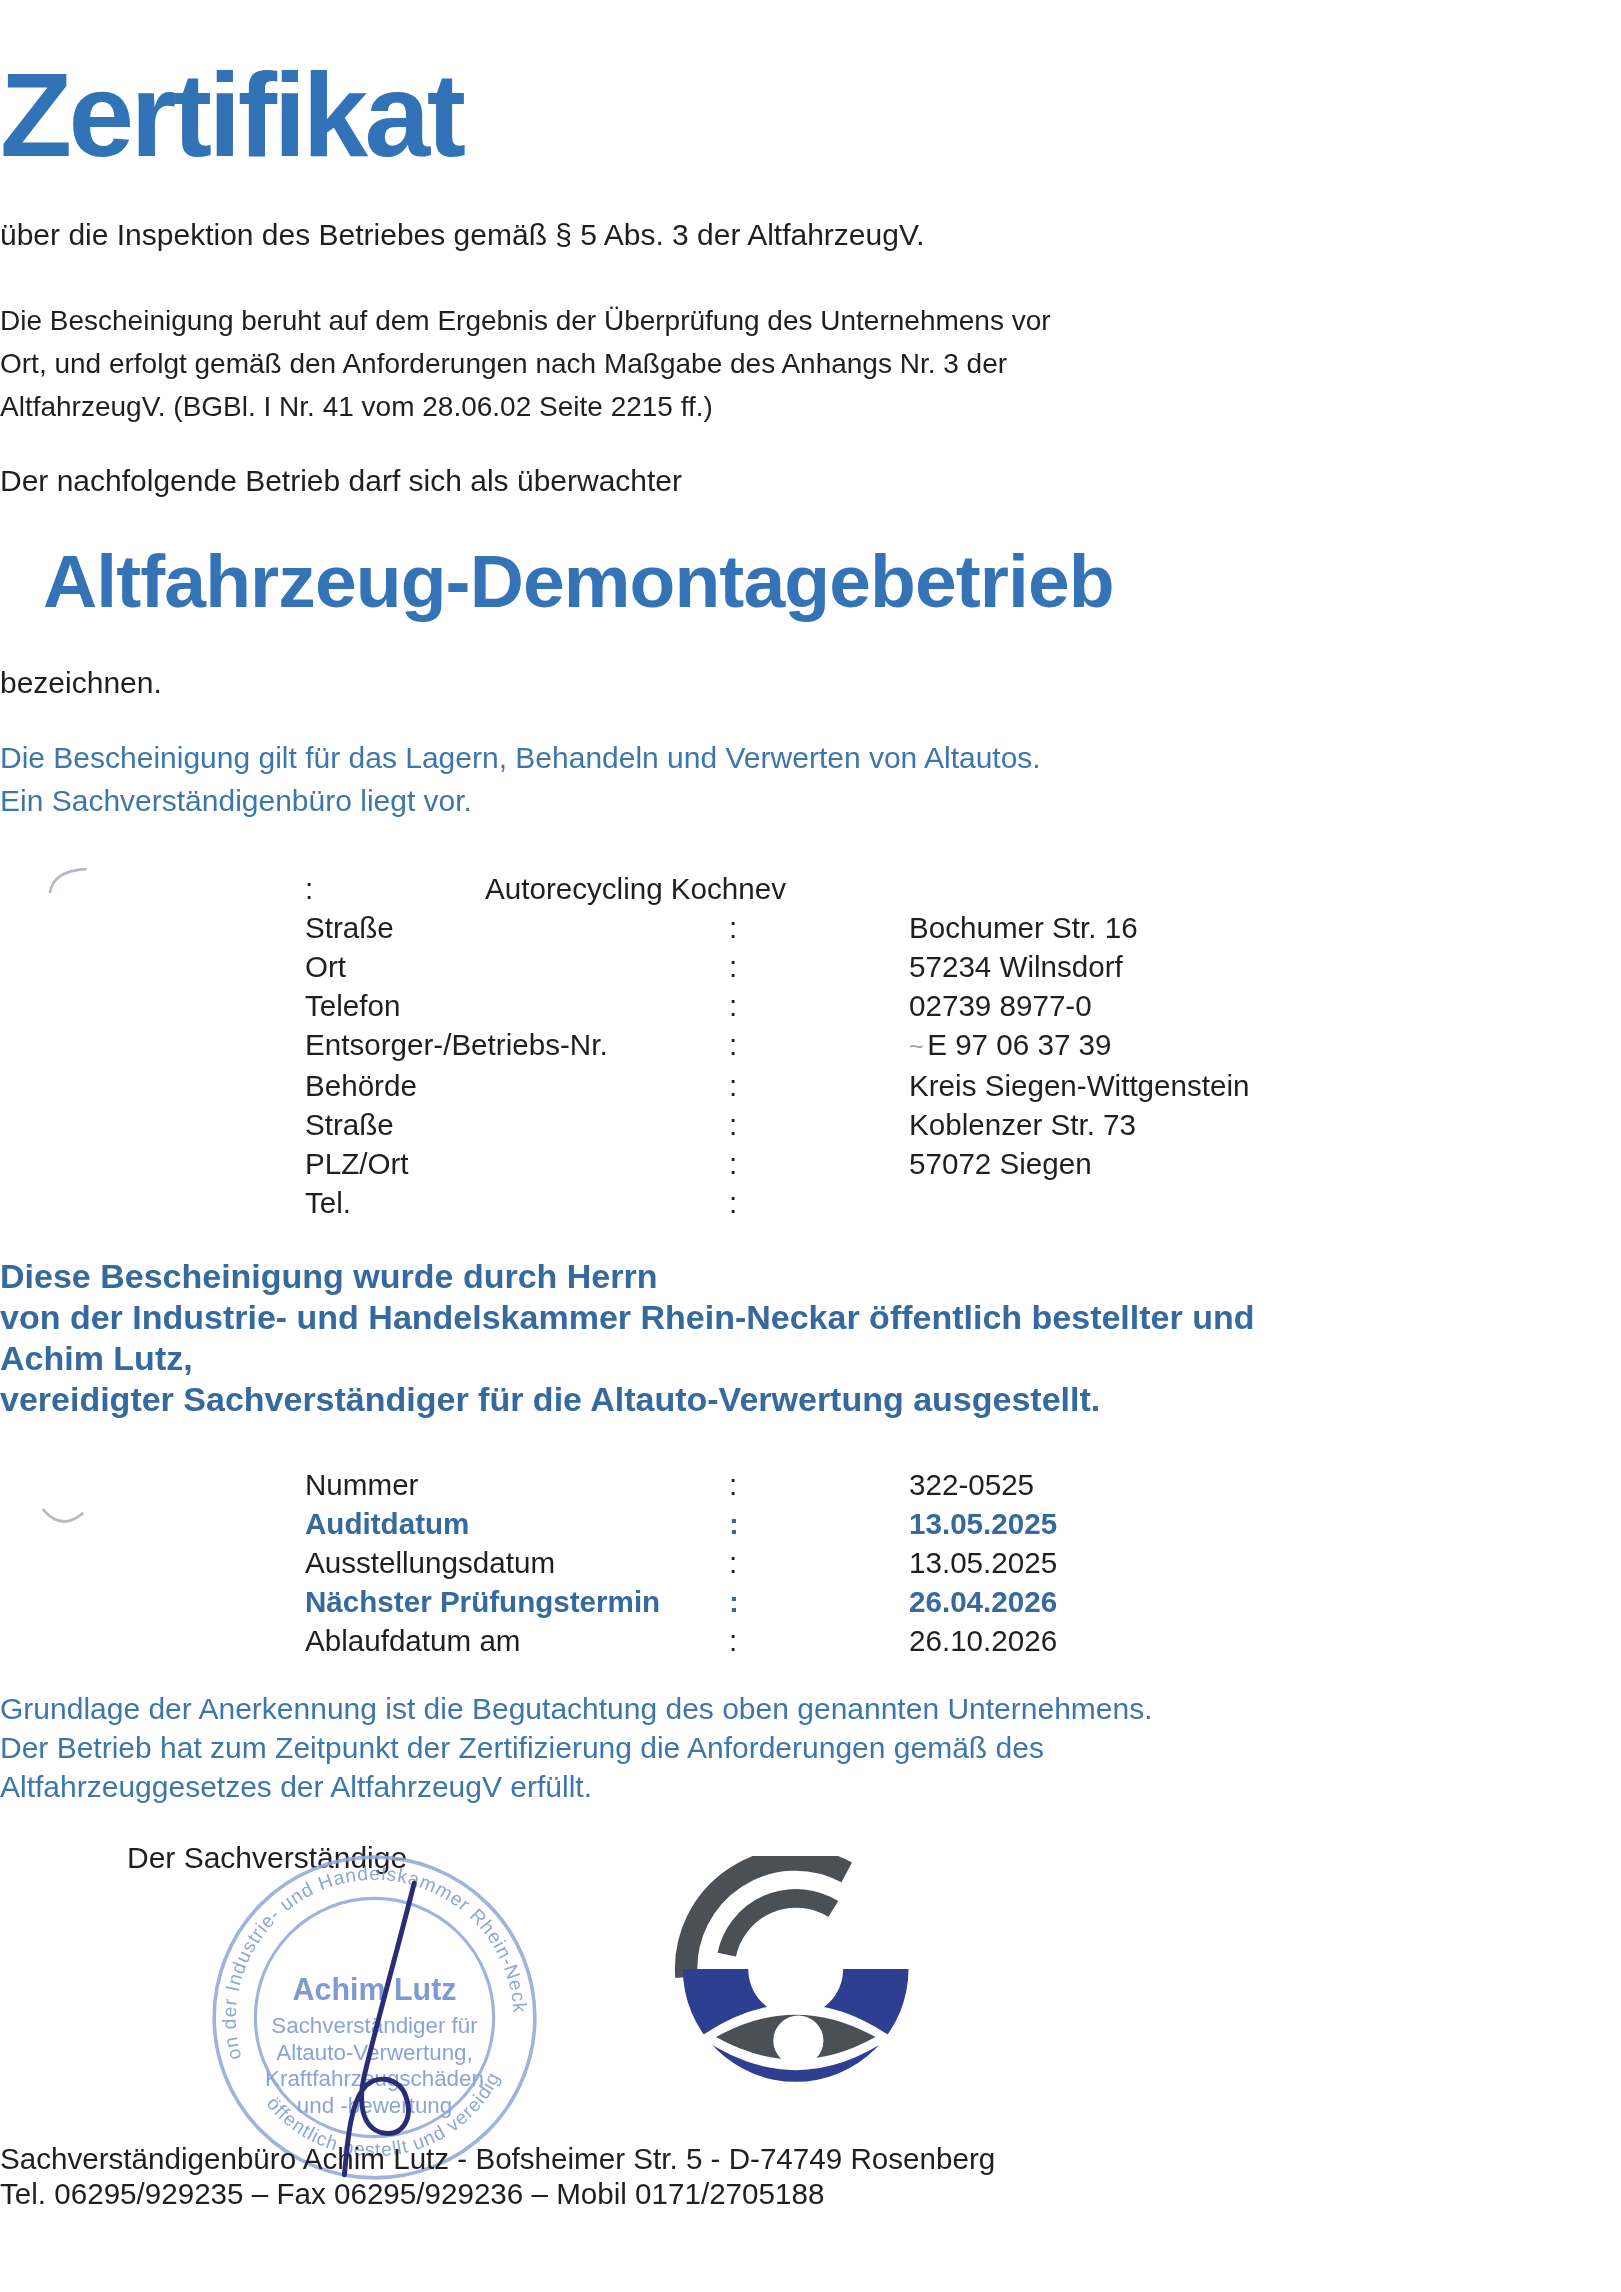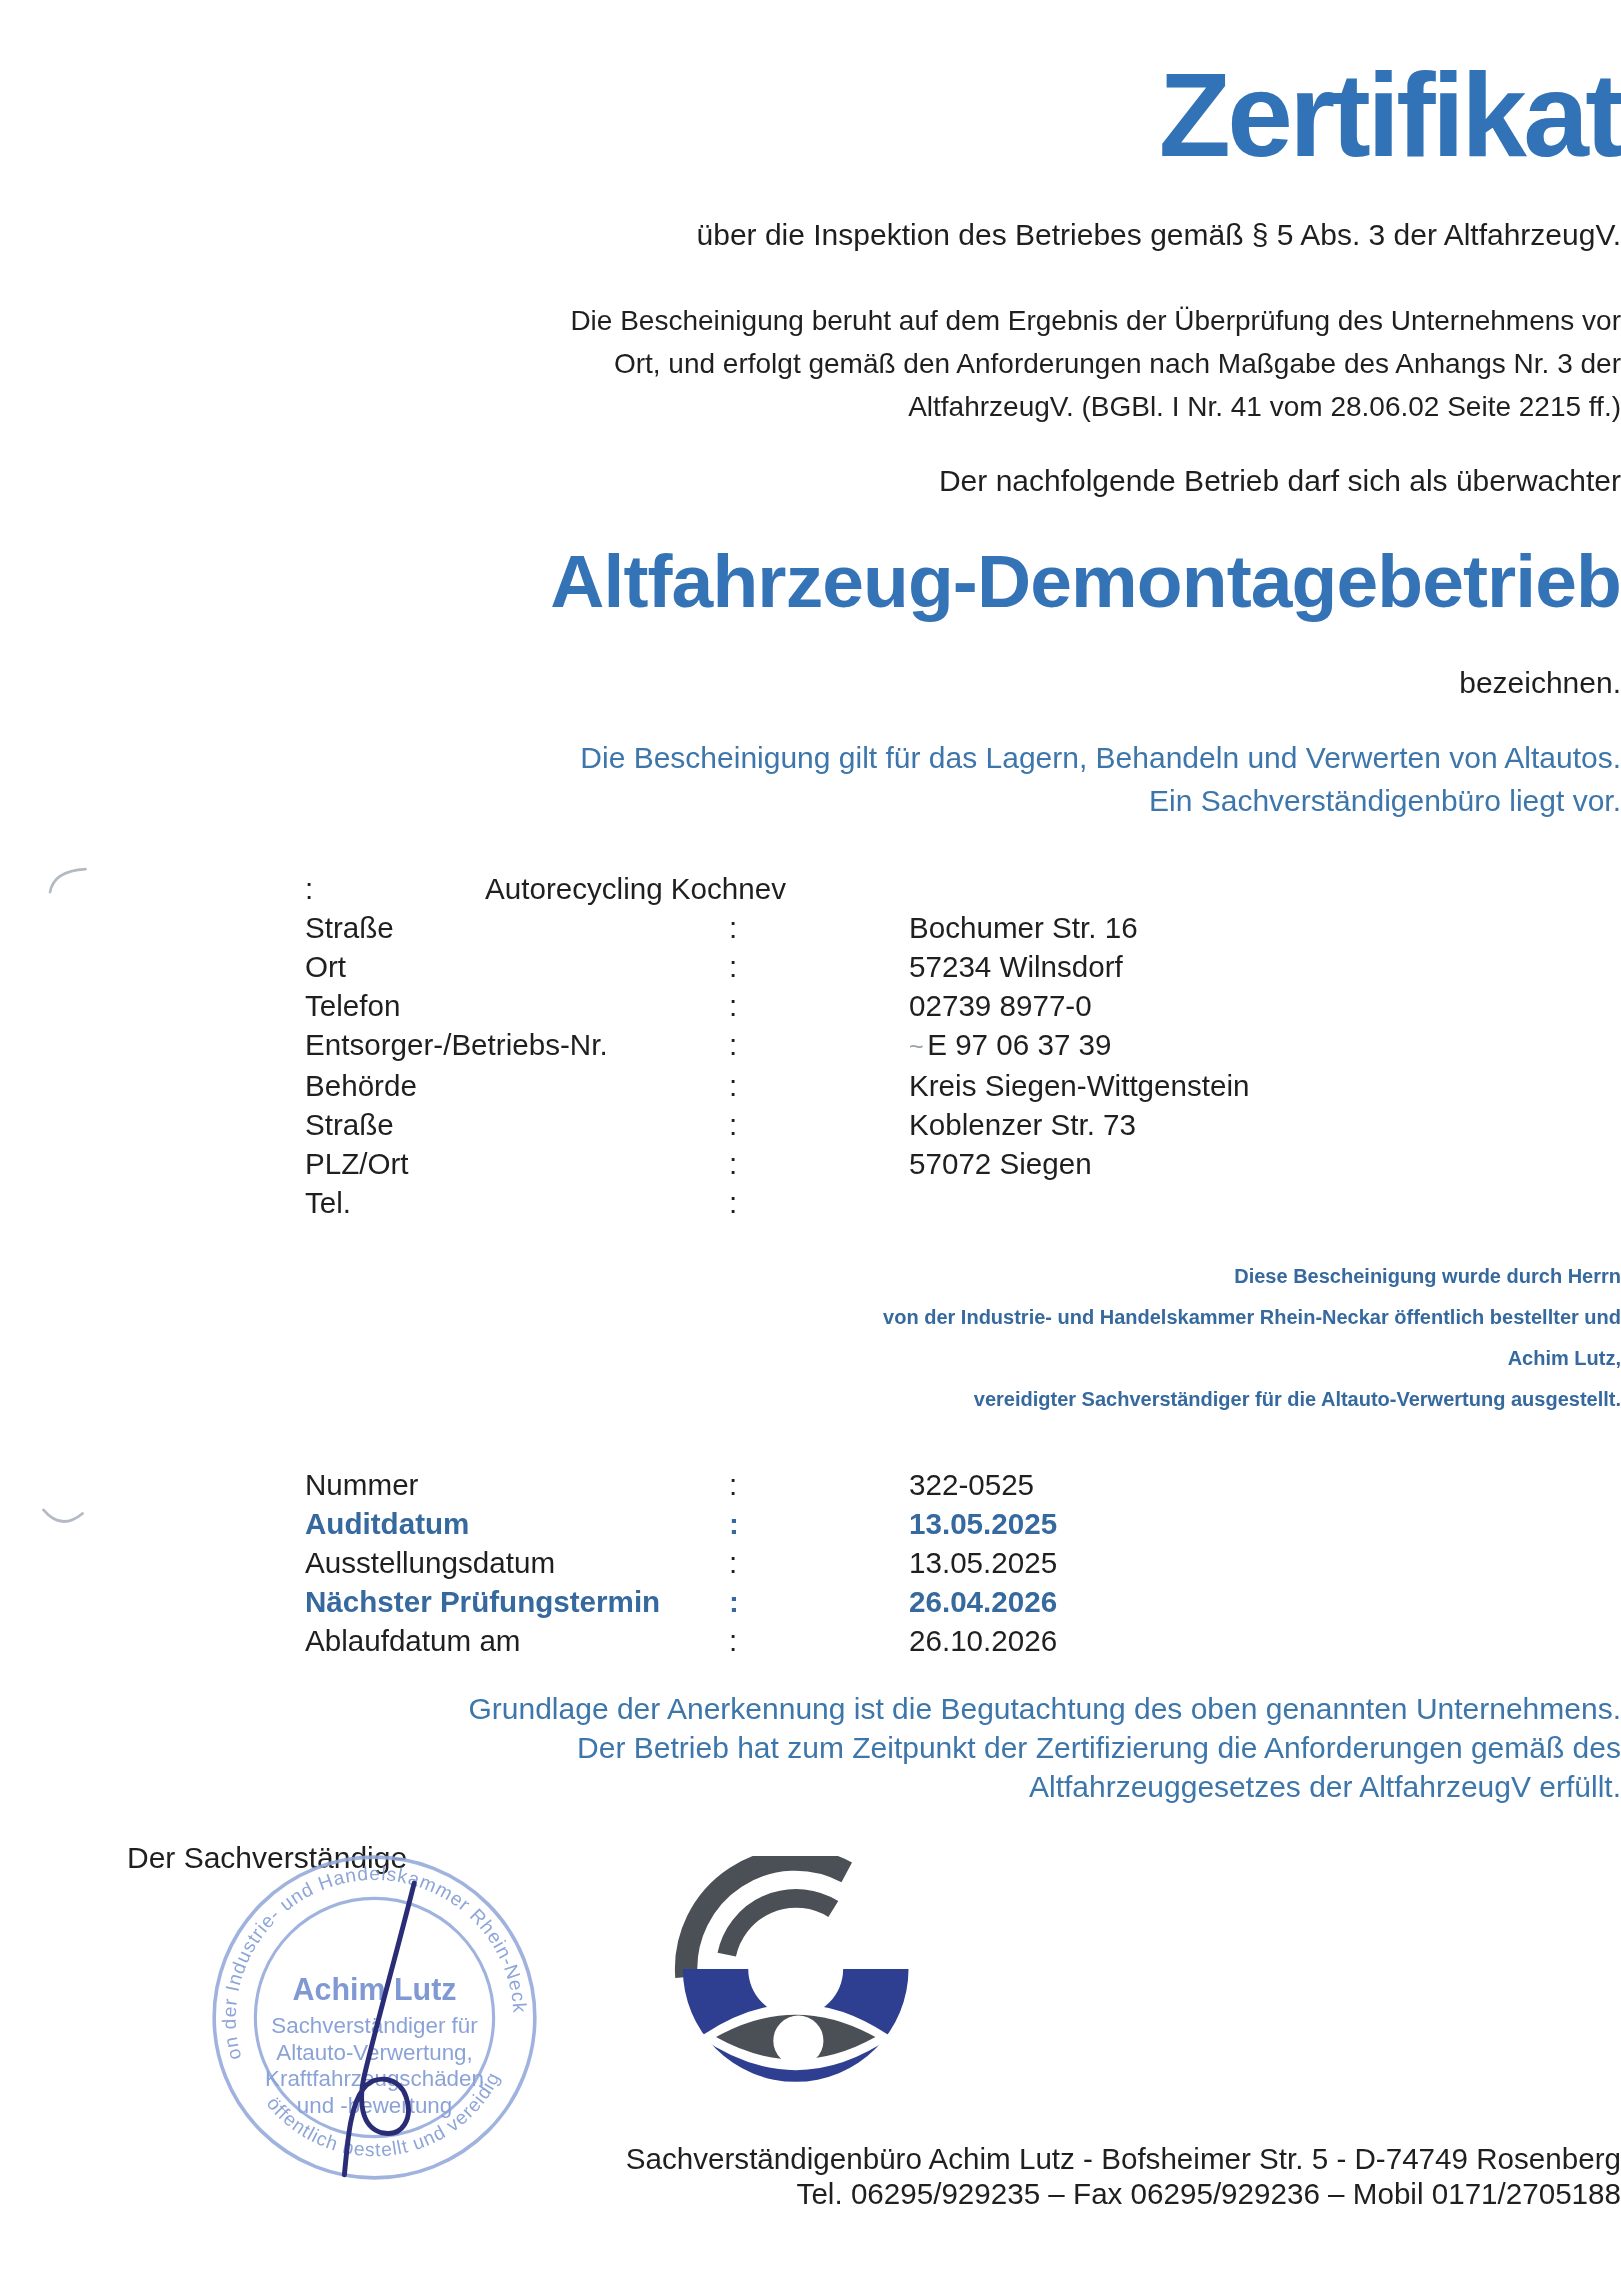--- a/index.html
+++ b/index.html
@@ -1,26 +1,26 @@
 <!DOCTYPE html>
 <html lang="de" style="font-size:14.3px"><head>
 <meta charset="utf-8">
 <style>
   html,body{margin:0;padding:0;background:#ffffff;}
   .page{position:relative;width:1621px;height:2293px;background:#ffffff;overflow:hidden;
         font-family:"Liberation Sans","DejaVu Sans",sans-serif;color:#1f1f1f;}
-  .abs{position:absolute;left:0;right:0;text-align:right;}
+  .abs{position:absolute;left:0;right:16px;text-align:left;}
   .title{top:56px;font-size:118px;line-height:118px;font-weight:bold;color:#3273b8;letter-spacing:-3.6px;}
   .subtitle{top:217px;font-size:30px;line-height:36px;}
   .intro{top:299px;font-size:28px;line-height:43px;}
   .leadin{top:459px;font-size:30px;line-height:43px;}
   .designation{top:541px;font-size:75px;line-height:81px;font-weight:bold;color:#3474b6;letter-spacing:-0.9px;padding-left:43px;}
   .bezeichnen{top:661px;font-size:30px;line-height:43px;}
   .scope{top:736px;font-size:30px;line-height:43px;color:#3d76ab;}
-  .issuer{top:1256px;font-size:20px;line-height:41px;font-weight:bold;color:#36699e;}
+  .issuer{top:1256px;font-size:34px;line-height:41px;font-weight:bold;color:#36699e;}
   .recognition{top:1689px;font-size:30px;line-height:39px;color:#3d76ab;}
   .signatory{top:1840px;left:127px;right:auto;text-align:left;font-size:30px;line-height:36px;}
   .footer1{top:2139px;font-size:29.6px;line-height:39px;z-index:3;}
   .footer2{top:2174px;font-size:29.6px;line-height:39px;z-index:3;}
   .dtable{position:absolute;left:305px;right:0;text-align:left;}
   .t1{top:869px;}
   .t2{top:1465px;}
   .trow{display:flex;font-size:29.6px;line-height:39px;}
   .t2 .trow{line-height:39px;}
   .tlabel{width:424px;flex:0 0 auto;}

